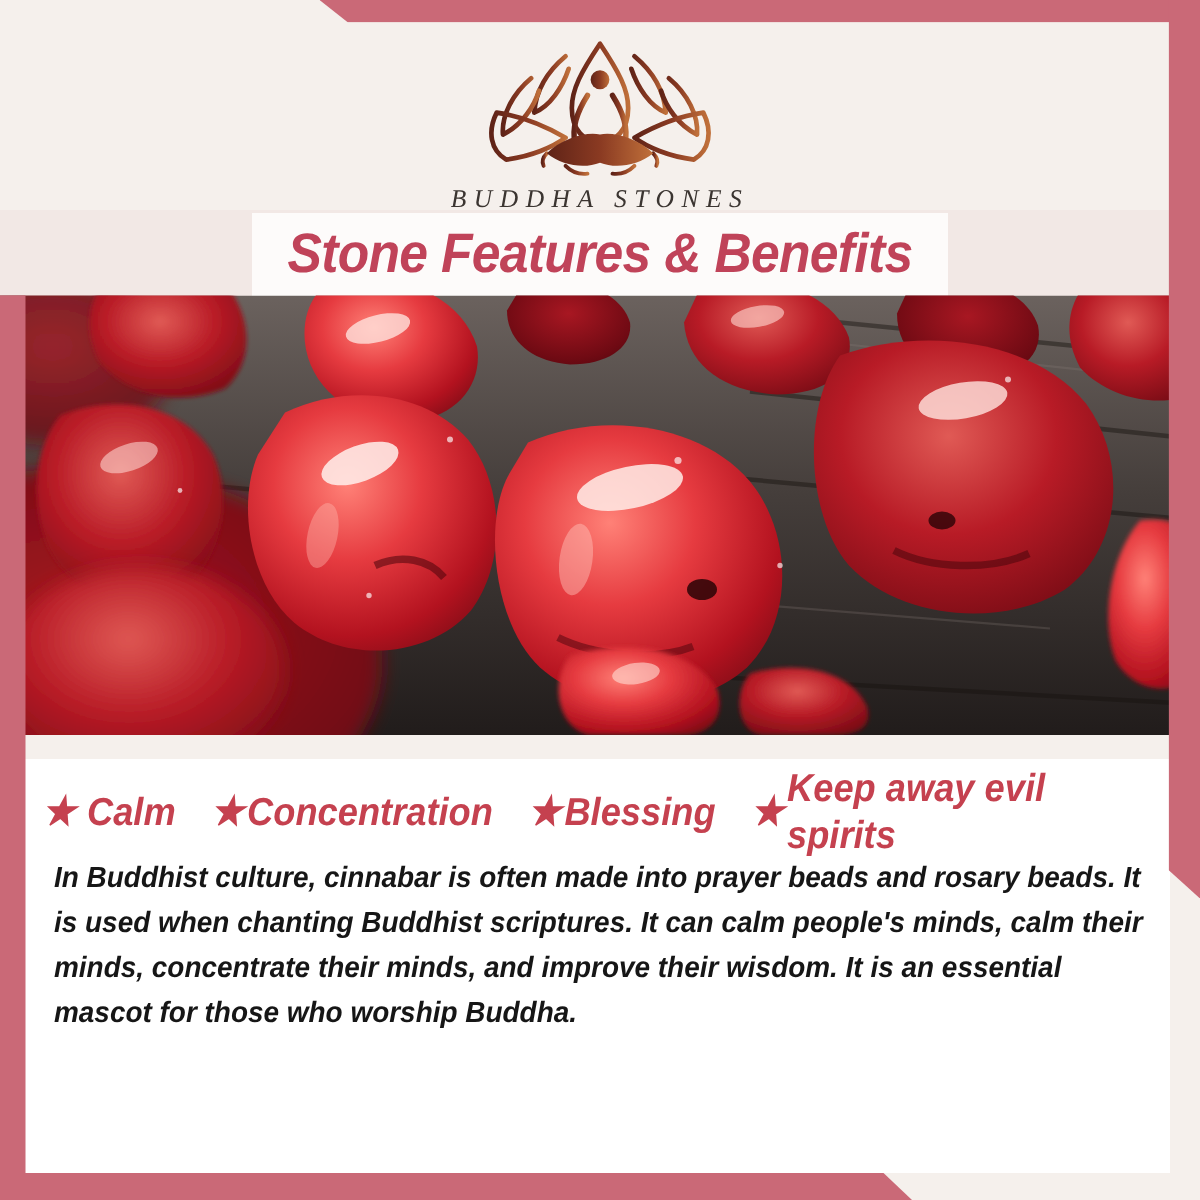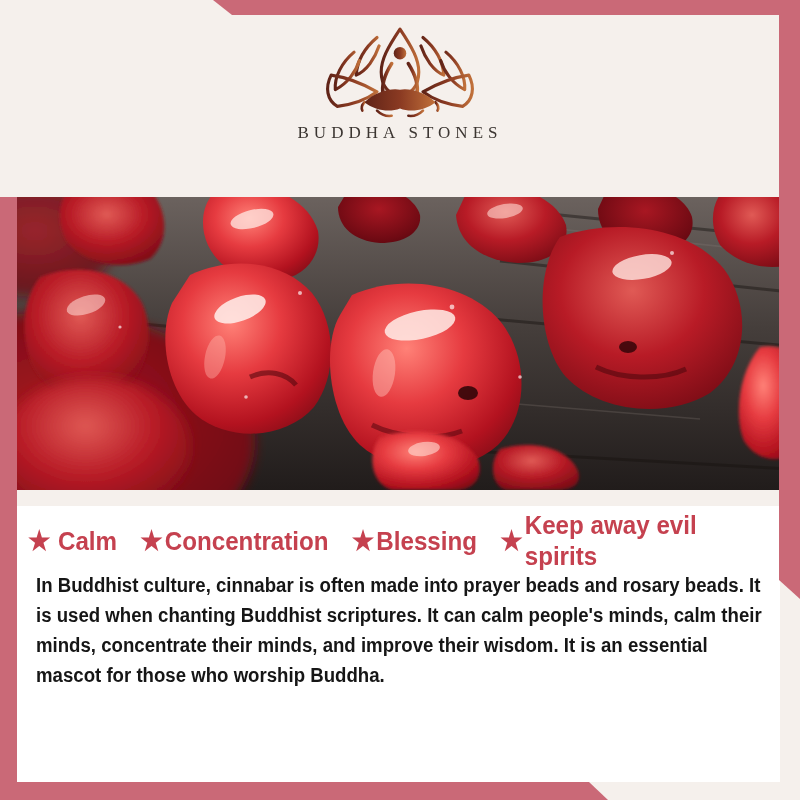--- a/index.html
+++ b/index.html
@@ -1,18 +1,18 @@
 <!DOCTYPE html>
 <html><head>
 <meta charset="utf-8">
 <style>
   html,body{margin:0;padding:0;}
   #canvas{
     position:relative;width:800px;height:800px;overflow:hidden;
-    background:#f5f0ec;font-family:"Liberation Sans",sans-serif;
+    background:#f5f0ec;font-family:"Liberation Sans",sans-serif;font-style:italic;
   }
   
   .ribbon{position:absolute;background:#ca6977;z-index:6;}
   .ribbon.top{left:213px;top:0;width:587px;height:15px;
     clip-path:polygon(0 0,100% 0,100% 100%,19px 100%);}
   .ribbon.right{left:779px;top:0;width:21px;height:599px;
     clip-path:polygon(0 0,100% 0,100% 599px,0 580px);}
   .ribbon.left{left:0;top:197px;width:17px;height:603px;}
   .ribbon.bottom{left:0;top:782px;width:608px;height:18px;
     clip-path:polygon(0 0,589px 0,608px 100%,0 100%);}
@@ -102,20 +102,24 @@
         <path d="M46,74 Q42,78 44,82" stroke-width="2.5"></path>
         <path d="M114,74 Q118,78 116,82" stroke-width="2.5"></path>
       </g>
 
       <circle cx="80" cy="27" r="6" fill="url(#lg)" stroke="none"></circle>
       <path d="M46,74 C56,64 72,60 80,62 C88,60 104,64 114,74 C104,82 90,84 80,80 C70,84 56,82 46,74 Z" fill="url(#lg)" stroke="none"></path>
     </svg>
     <div class="brand-name">BUDDHA STONES</div>
   </header>
 
+  <div class="title-band">
+    <div class="title-bg"></div>
+    <h1>Stone Features &amp; Benefits</h1>
+  </div>
 
   <div class="photo">
     <svg width="800" height="293" viewBox="0 0 800 293">
       <defs>
         <linearGradient id="woodG" x1="0" y1="0" x2="0" y2="1">
           <stop offset="0" stop-color="#6b625e"></stop>
           <stop offset="0.45" stop-color="#453e3b"></stop>
           <stop offset="1" stop-color="#211c1b"></stop>
         </linearGradient>
         <radialGradient id="gA" cx="0.4" cy="0.35" r="0.85">

